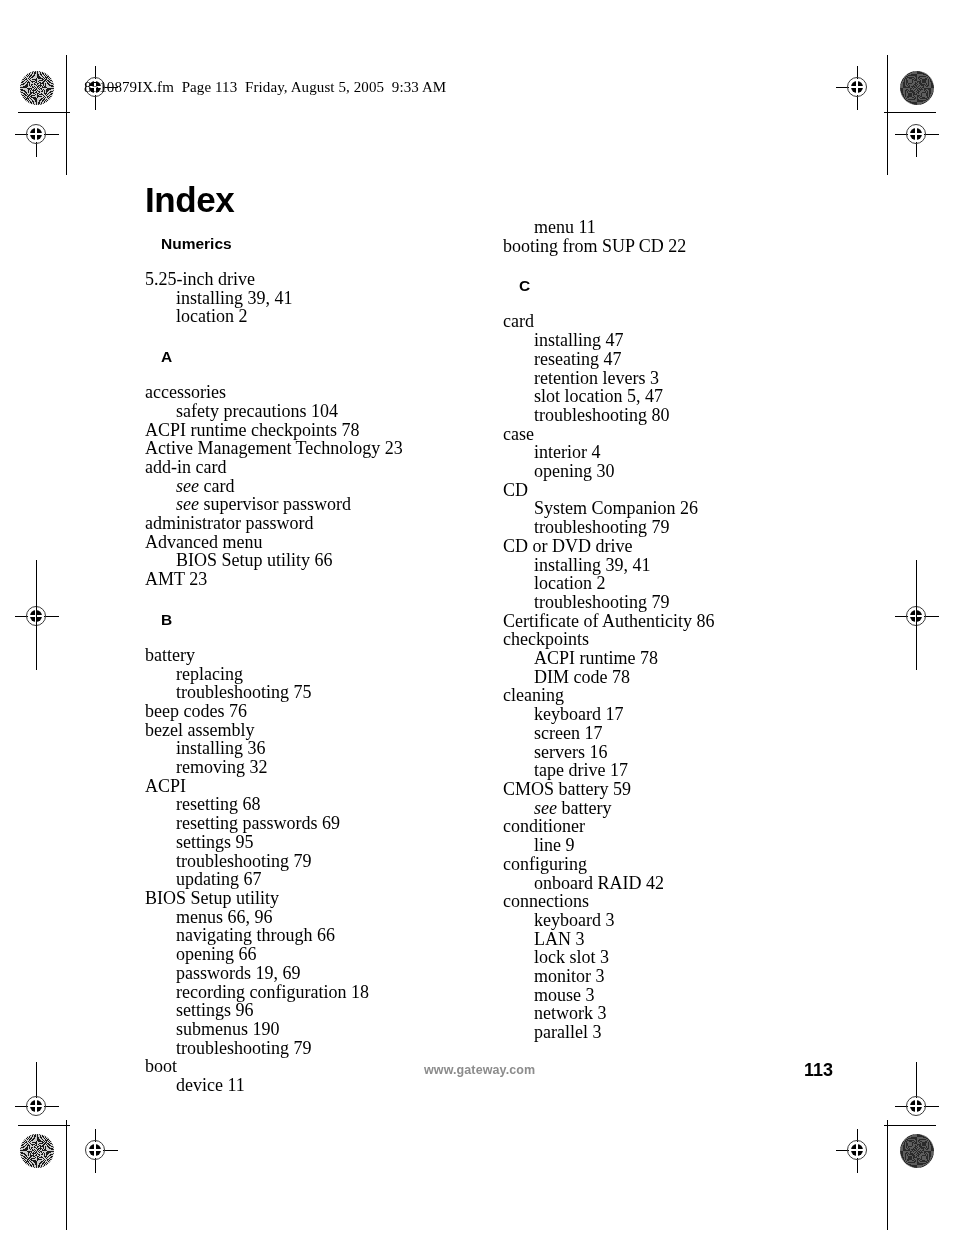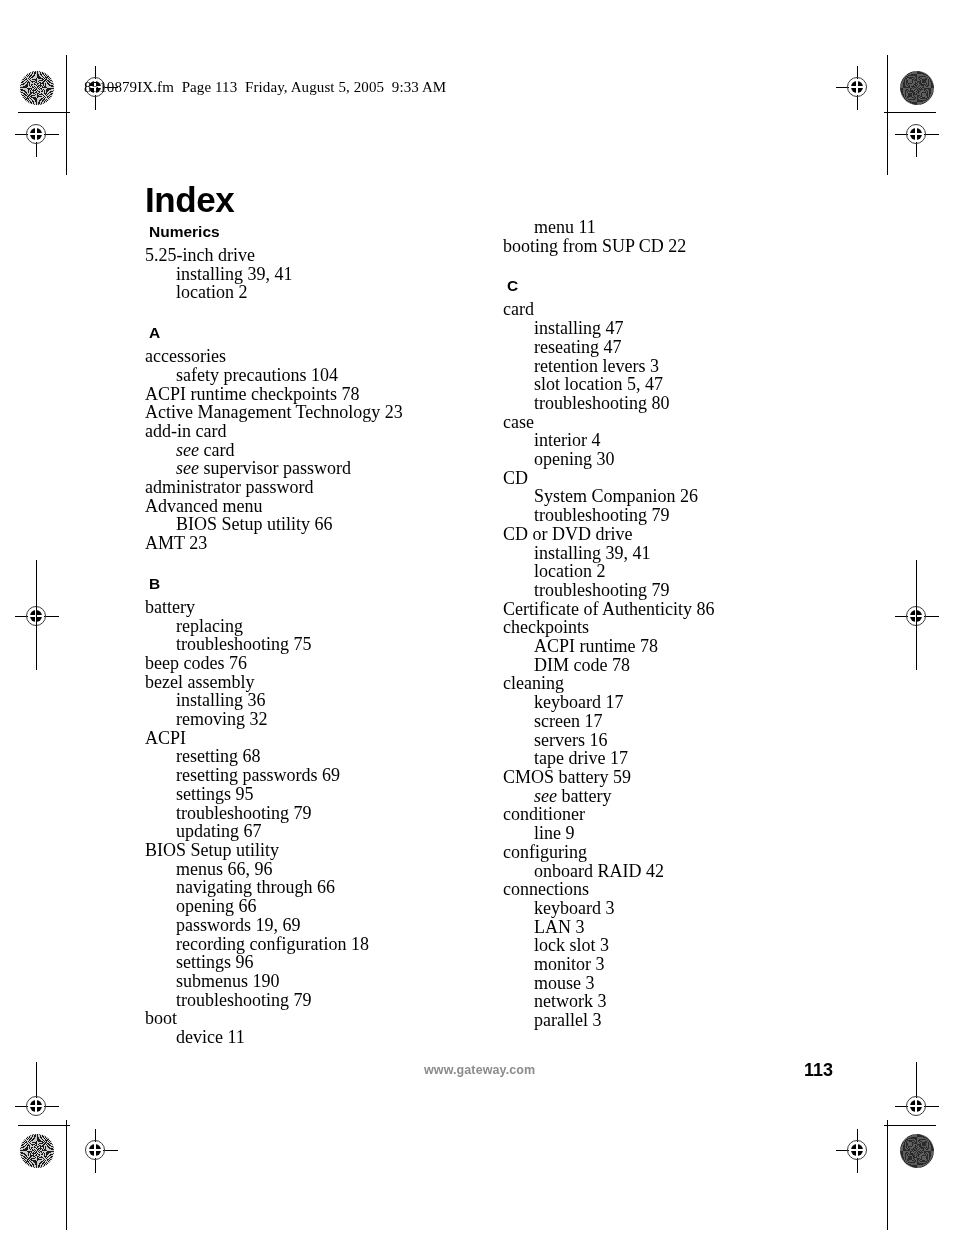--- a/index.html
+++ b/index.html
@@ -129,21 +129,21 @@
   }
   .col.left  { left: 145px; }
   .col.right { left: 503px; }
 
   .section-head {
     font-family: "Liberation Sans", "DejaVu Sans", sans-serif;
     font-weight: bold;
     font-size: 15.5px;
     line-height: 20px;
     color: #000;
-    margin: 4px;
+    margin: 16px;
   }
   .section-head.spaced { margin-top: 21px; }
 
   .entry {
     font-family: "Liberation Serif", "DejaVu Serif", serif;
     font-size: 18px;
     line-height: 18.7px;
     color: #000;
     white-space: pre;
   }

